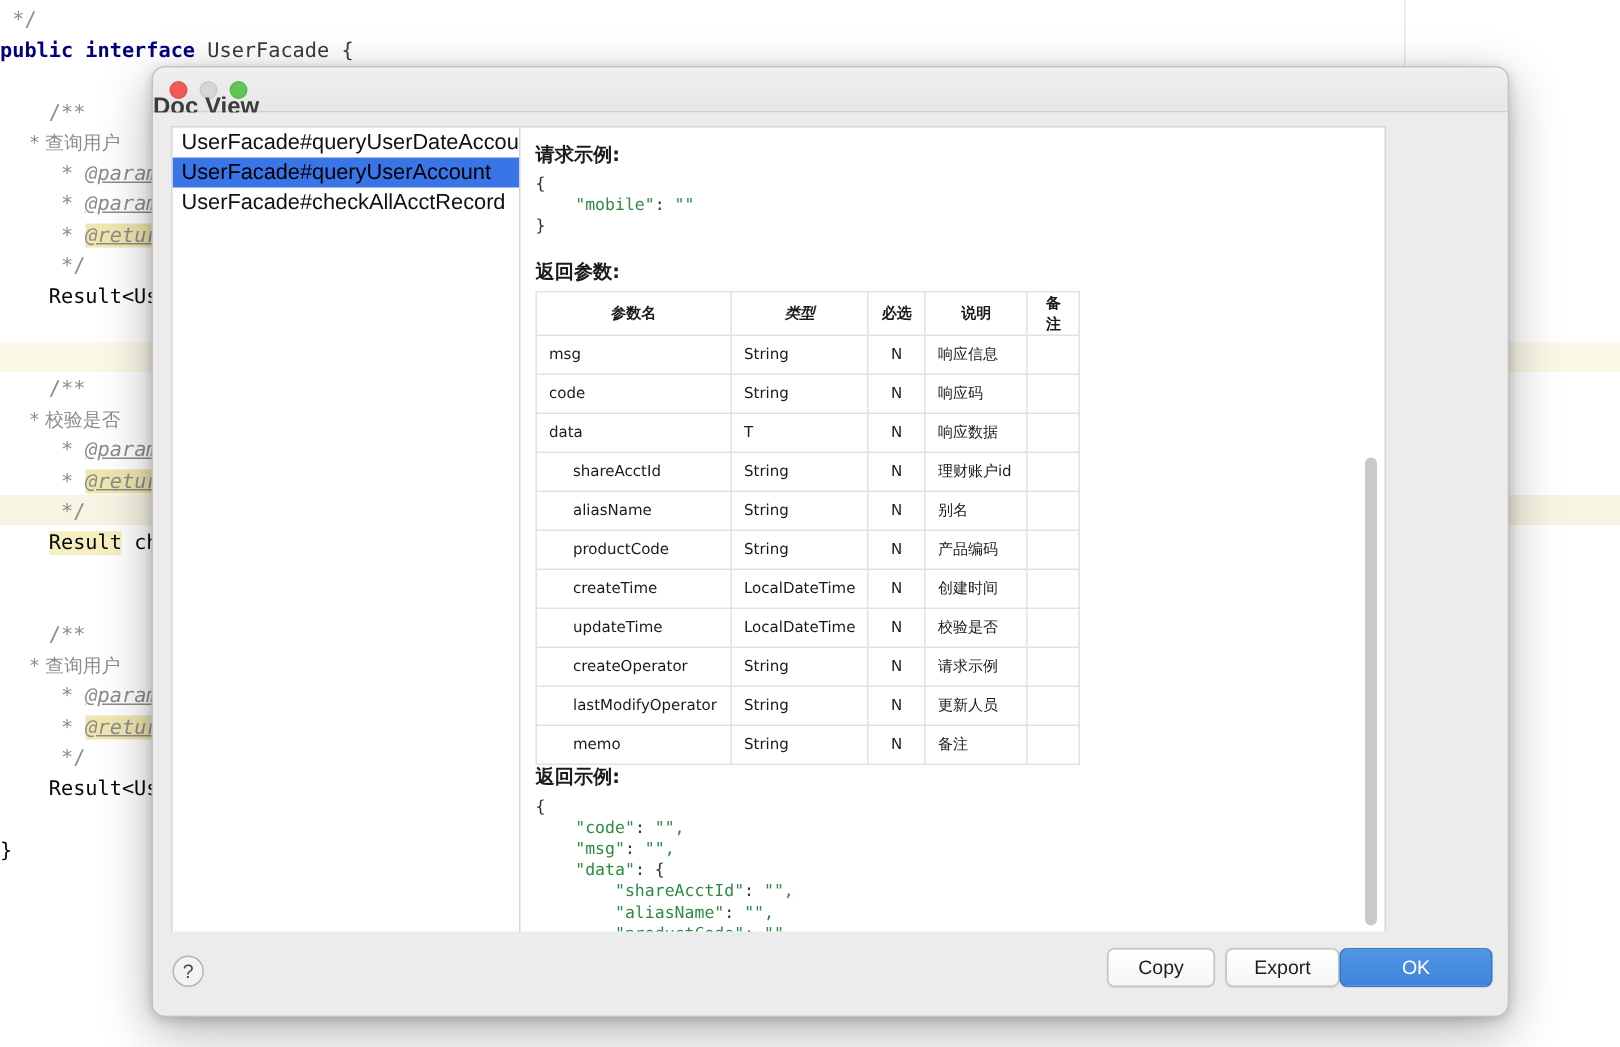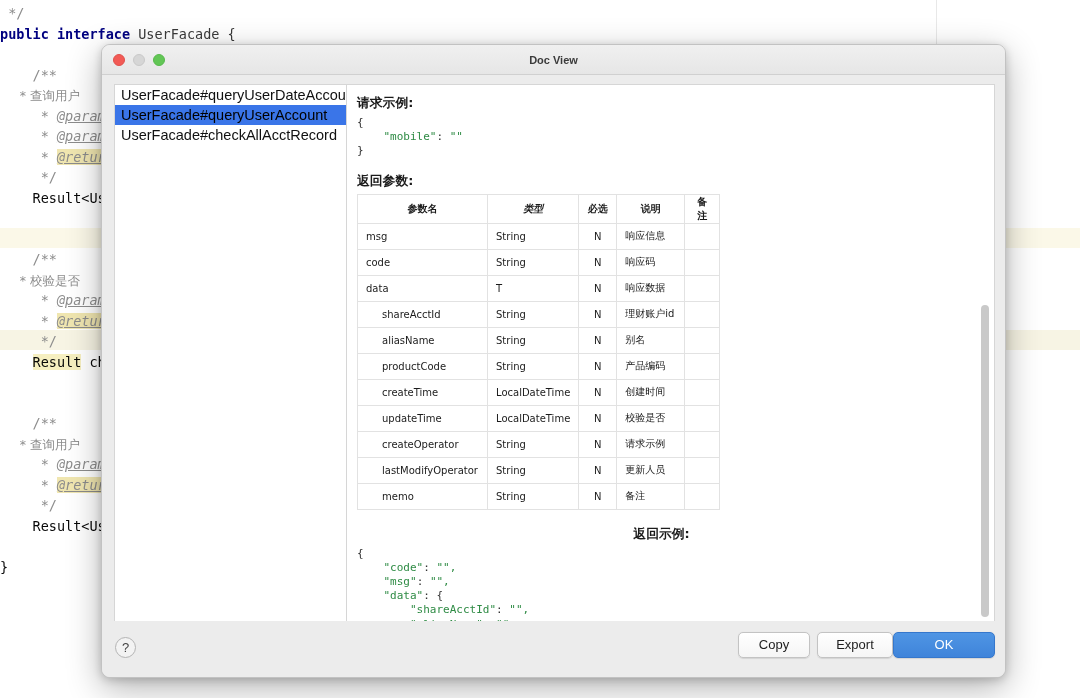--- a/index.html
+++ b/index.html
@@ -52,22 +52,22 @@
     background: linear-gradient(#f0f0f0,#e6e6e6);
     border-bottom: 1px solid #d0d0d0;
     position: relative;
   }
   #traffic { position: absolute; left: 11px; top: 9px; display: flex; gap: 8px; }
   .light { width: 12px; height: 12px; border-radius: 50%; }
   .light.red { background: #f25a55; border: 0.5px solid #e0504b; }
   .light.yellow { background: #d6d6d6; border: 0.5px solid #c9c9c9; }
   .light.green { background: #62c655; border: 0.5px solid #57b94c; }
   #title {
-    position:absolute; left:0; right:0; top:0; line-height:30px;
-    text-align:center; font-size: 11px; font-weight: bold; color:#3b3b3b;
+    position:absolute; left:0; right:0; top:12px; line-height:30px;
+    text-align:left; font-size: 16px; font-weight: bold; color:#3b3b3b;
   }
 
   
   #content {
     position: absolute; left: 0; top: 30px;
     width: 905px; height: 574px;
     background: #ececec;
     padding: 9px 12px 0 12px;
   }
   #panes { display: flex; width: 881px; height: 564px; }
@@ -95,21 +95,21 @@
     position:absolute; left:0; right:0; bottom:5px; height:10px;
   }
   #hscroll-thumb {
     position:absolute; left:10px; bottom:5px;
     width: 212px; height: 9px;
     background: #c6c6c6; border-radius: 5px;
   }
 
   
   #right-pane {
-    width: 649px;
+    width: 578px;
     background: #ffffff;
     border: 1px solid #d6d6d6;
     position: relative;
     overflow: hidden;
     padding: 10px 28px 0 10px;
   }
   .sect-head {
     font-family: "DejaVu Sans", sans-serif;
     font-size: 12.8px; font-weight: bold; color:#1b1b1b;
     margin-bottom: 4px;
@@ -338,21 +338,21 @@
               <tr>
                 <td class="name indent">memo</td>
                 <td class="type">String</td>
                 <td class="ctr">N</td>
                 <td class="desc">备注</td>
                 <td class="ctr"></td>
               </tr>
             </tbody>
         </table>
 
-        <div class="sect-head" style="margin-top:16px;text-align:center;">返回示例:</div>
+        <div class="sect-head" style="">返回示例:</div>
         <div class="json" id="resp-json"><div><span class="p">{</span></div><div>    <span class="k">"code"</span><span class="p">: </span><span class="s">"",</span></div><div>    <span class="k">"msg"</span><span class="p">: </span><span class="s">"",</span></div><div>    <span class="k">"data"</span><span class="p">: </span><span class="p">{</span></div><div>        <span class="k">"shareAcctId"</span><span class="p">: </span><span class="s">"",</span></div><div>        <span class="k">"aliasName"</span><span class="p">: </span><span class="s">"",</span></div><div>        <span class="k">"productCode"</span><span class="p">: </span><span class="s">"",</span></div></div>
 
         <div id="vscroll-thumb"></div>
       </div>
 
     </div>
   </div>
 
   <div id="footer">
     <div id="help-btn">?</div>

